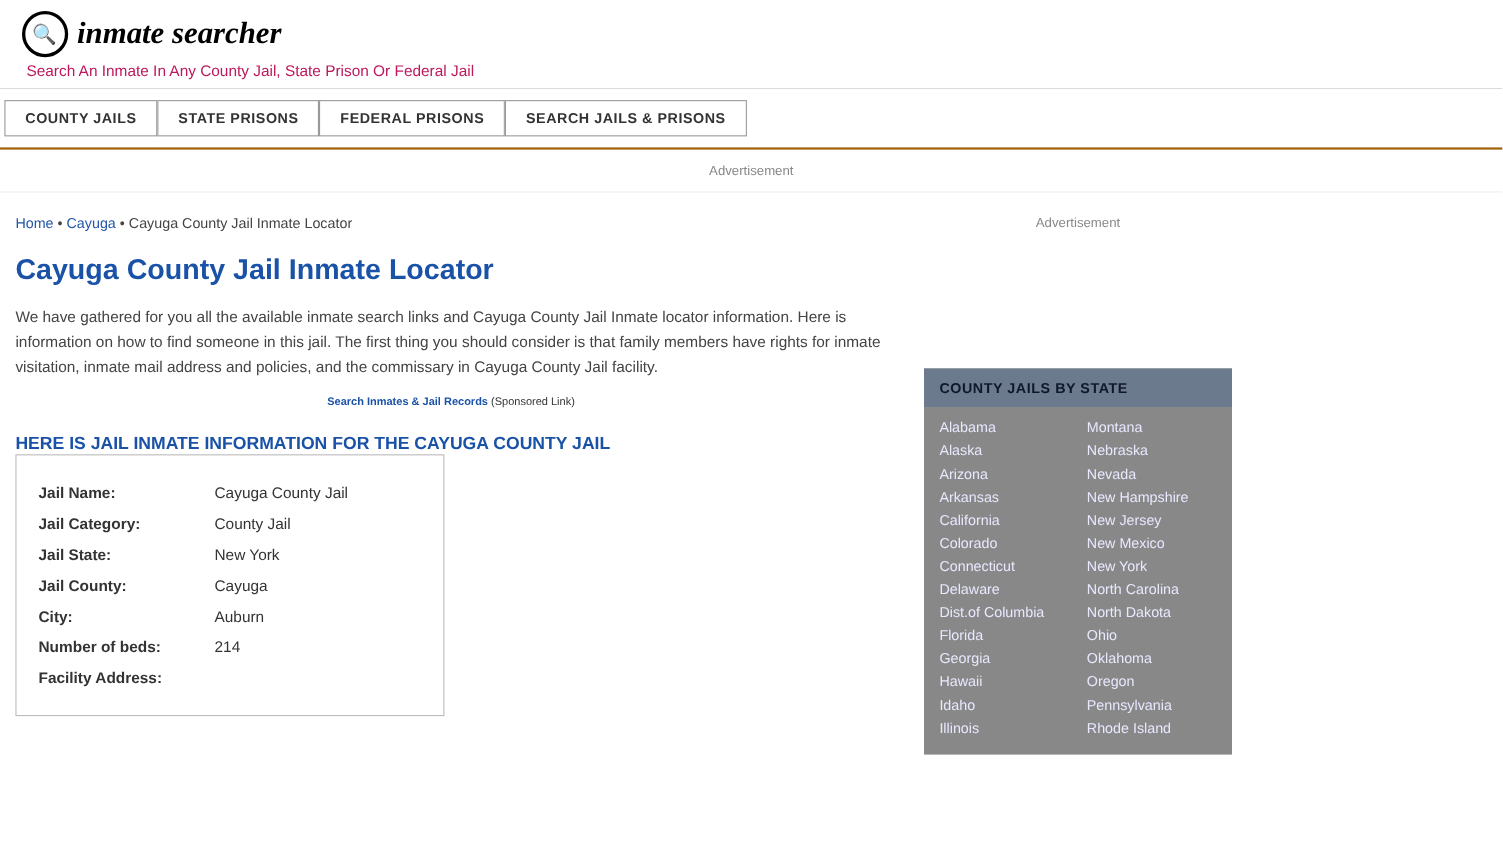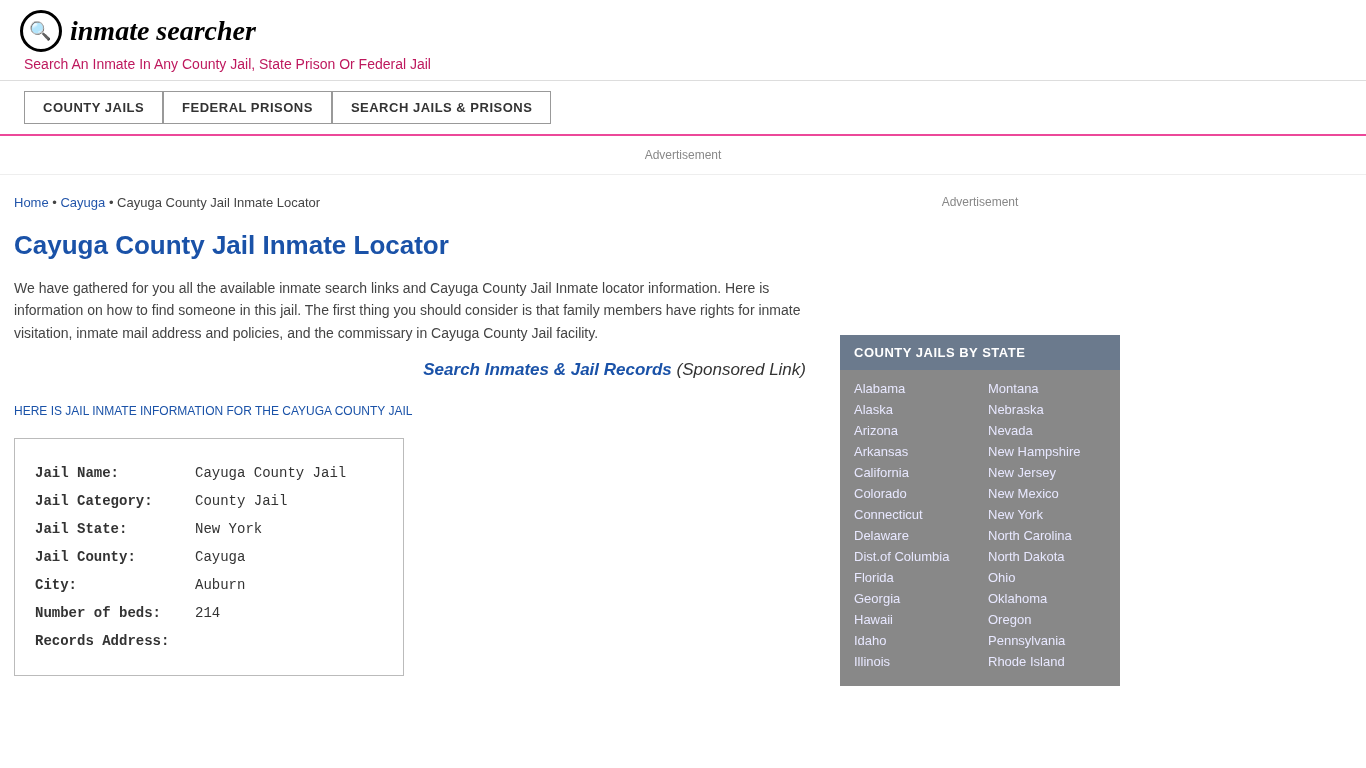--- a/index.html
+++ b/index.html
@@ -10,21 +10,21 @@
     #logo-area { display: flex; align-items: center; gap: 8px; margin-bottom: 4px; }
     #logo-icon {
       width: 42px; height: 42px; border: 3px solid #000; border-radius: 50%;
       display: flex; align-items: center; justify-content: center;
       font-size: 18px; font-weight: bold; background: #fff;
     }
     #logo-text { font-size: 28px; font-weight: bold; font-style: italic; font-family: Georgia, serif; color: #000; }
     #tagline { font-size: 14px; color: #be185d; margin-left: 4px; }
 
     
-    #nav { padding: 10px 24px; border-bottom: 2px solid #ec4899; }
+    #nav { padding: 10px 4px; border-bottom: 2px solid #a16207; }
     #nav-inner { display: flex; gap: 0; }
     .nav-btn {
       padding: 8px 18px; border: 1px solid #999; background: #fff;
       font-size: 13px; font-weight: bold; color: #333; cursor: pointer;
       text-transform: uppercase; letter-spacing: 0.5px;
     }
 
     
     #ad-top { text-align: center; padding: 12px; color: #888; font-size: 12px; border-bottom: 1px solid #eee; }
 
@@ -38,60 +38,61 @@
     #breadcrumb { font-size: 13px; color: #444; margin-bottom: 20px; }
     #breadcrumb a { color: #2255aa; text-decoration: none; }
 
     
     #page-title { font-size: 26px; color: #1a52a8; font-weight: bold; margin-bottom: 16px; }
 
     
     #description { font-size: 14px; line-height: 1.6; color: #444; margin-bottom: 16px; }
 
     
-    #sponsored-link { text-align: right; margin-bottom: 24px; font-size: 17px; font-style: italic; }
+    #sponsored-link { text-align: center; margin-bottom: 24px; font-size: 10px; }
     #sponsored-link a { color: #1a52a8; font-weight: bold; text-decoration: none; }
     #sponsored-text { color: #555; font-style: italic; }
 
     
-    #section-heading { color: #1a52a8; font-weight: normal; font-size: 12px; text-transform: uppercase; margin-bottom: 20px; }
+    #section-heading { color: #1a52a8; font-weight: bold; font-size: 16px; text-transform: uppercase; }
 
     
     #info-box { border: 1px solid #bbb; padding: 20px; max-width: 390px; font-size: 14px; line-height: 2; }
-    #info-box .row { display: flex; font-family: Liberation Mono, monospace; }
+    #info-box .row { display: flex; }
     #info-box .label { font-weight: bold; min-width: 160px; }
     #info-box .value { color: #333; }
 
     
     #sidebar { width: 310px; min-width: 290px; padding: 20px 10px 20px 20px; }
     #ad-sidebar { text-align: center; color: #888; font-size: 12px; margin-bottom: 20px; min-height: 120px; }
 
     
     #state-box { background: #888; padding: 0; }
-    #state-box-title { background: #6b7a8d; color: #ffffff; font-weight: bold; font-size: 13px; padding: 10px 14px; text-transform: uppercase; letter-spacing: 0.5px; }
+    #state-box-title { background: #6b7a8d; color: #0f172a; font-weight: bold; font-size: 13px; padding: 10px 14px; text-transform: uppercase; letter-spacing: 0.5px; }
     #state-columns { display: flex; padding: 8px 14px 14px 14px; gap: 16px; }
     .state-col { flex: 1; display: flex; flex-direction: column; }
     .state-link { color: #e8e8ff; font-size: 13px; padding: 3px 0; text-decoration: none; display: block; }
   </style>
 </head>
 <body>
 
 <div id="header">
   <div id="logo-area">
     <div id="logo-icon">
       <span>🔍</span>
     </div>
     <span id="logo-text">inmate searcher</span>
   </div>
   <div id="tagline">Search An Inmate In Any County Jail, State Prison Or Federal Jail</div>
 </div>
 
 <div id="nav">
   <div id="nav-inner">
     <button class="nav-btn">COUNTY JAILS</button>
+    <button class="nav-btn">STATE PRISONS</button>
     <button class="nav-btn">FEDERAL PRISONS</button>
     <button class="nav-btn">SEARCH JAILS &amp; PRISONS</button>
   </div>
 </div>
 
 <div id="ad-top">Advertisement</div>
 
 <div id="main">
 
   <div id="content">
@@ -134,21 +135,21 @@
       </div>
       <div class="row">
         <span class="label">City:</span>
         <span class="value">Auburn</span>
       </div>
       <div class="row">
         <span class="label">Number of beds:</span>
         <span class="value">214</span>
       </div>
       <div class="row">
-        <span class="label">Records Address:</span>
+        <span class="label">Facility Address:</span>
         <span class="value"></span>
       </div>
     </div>
 
   </div>
 
   <div id="sidebar">
     <div id="ad-sidebar">Advertisement</div>
 
     <div id="state-box">

